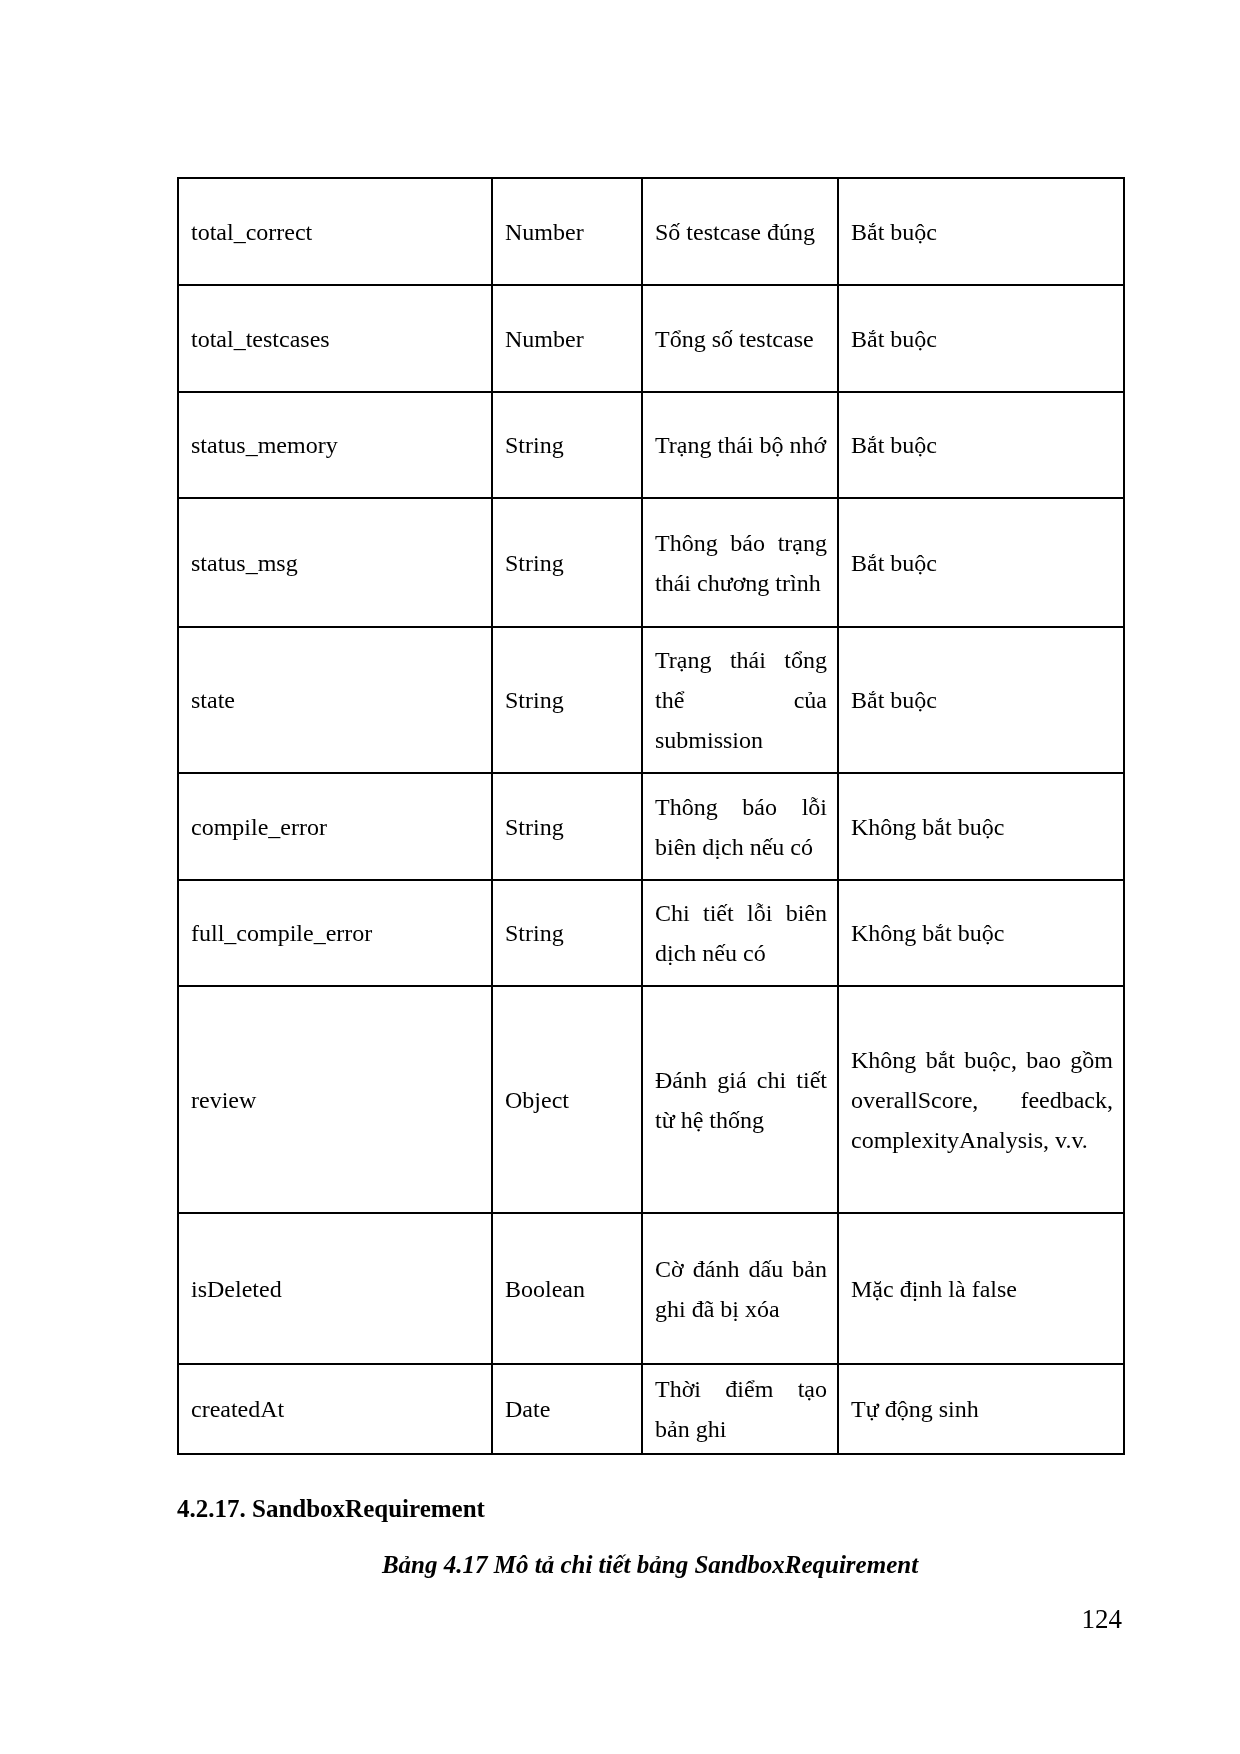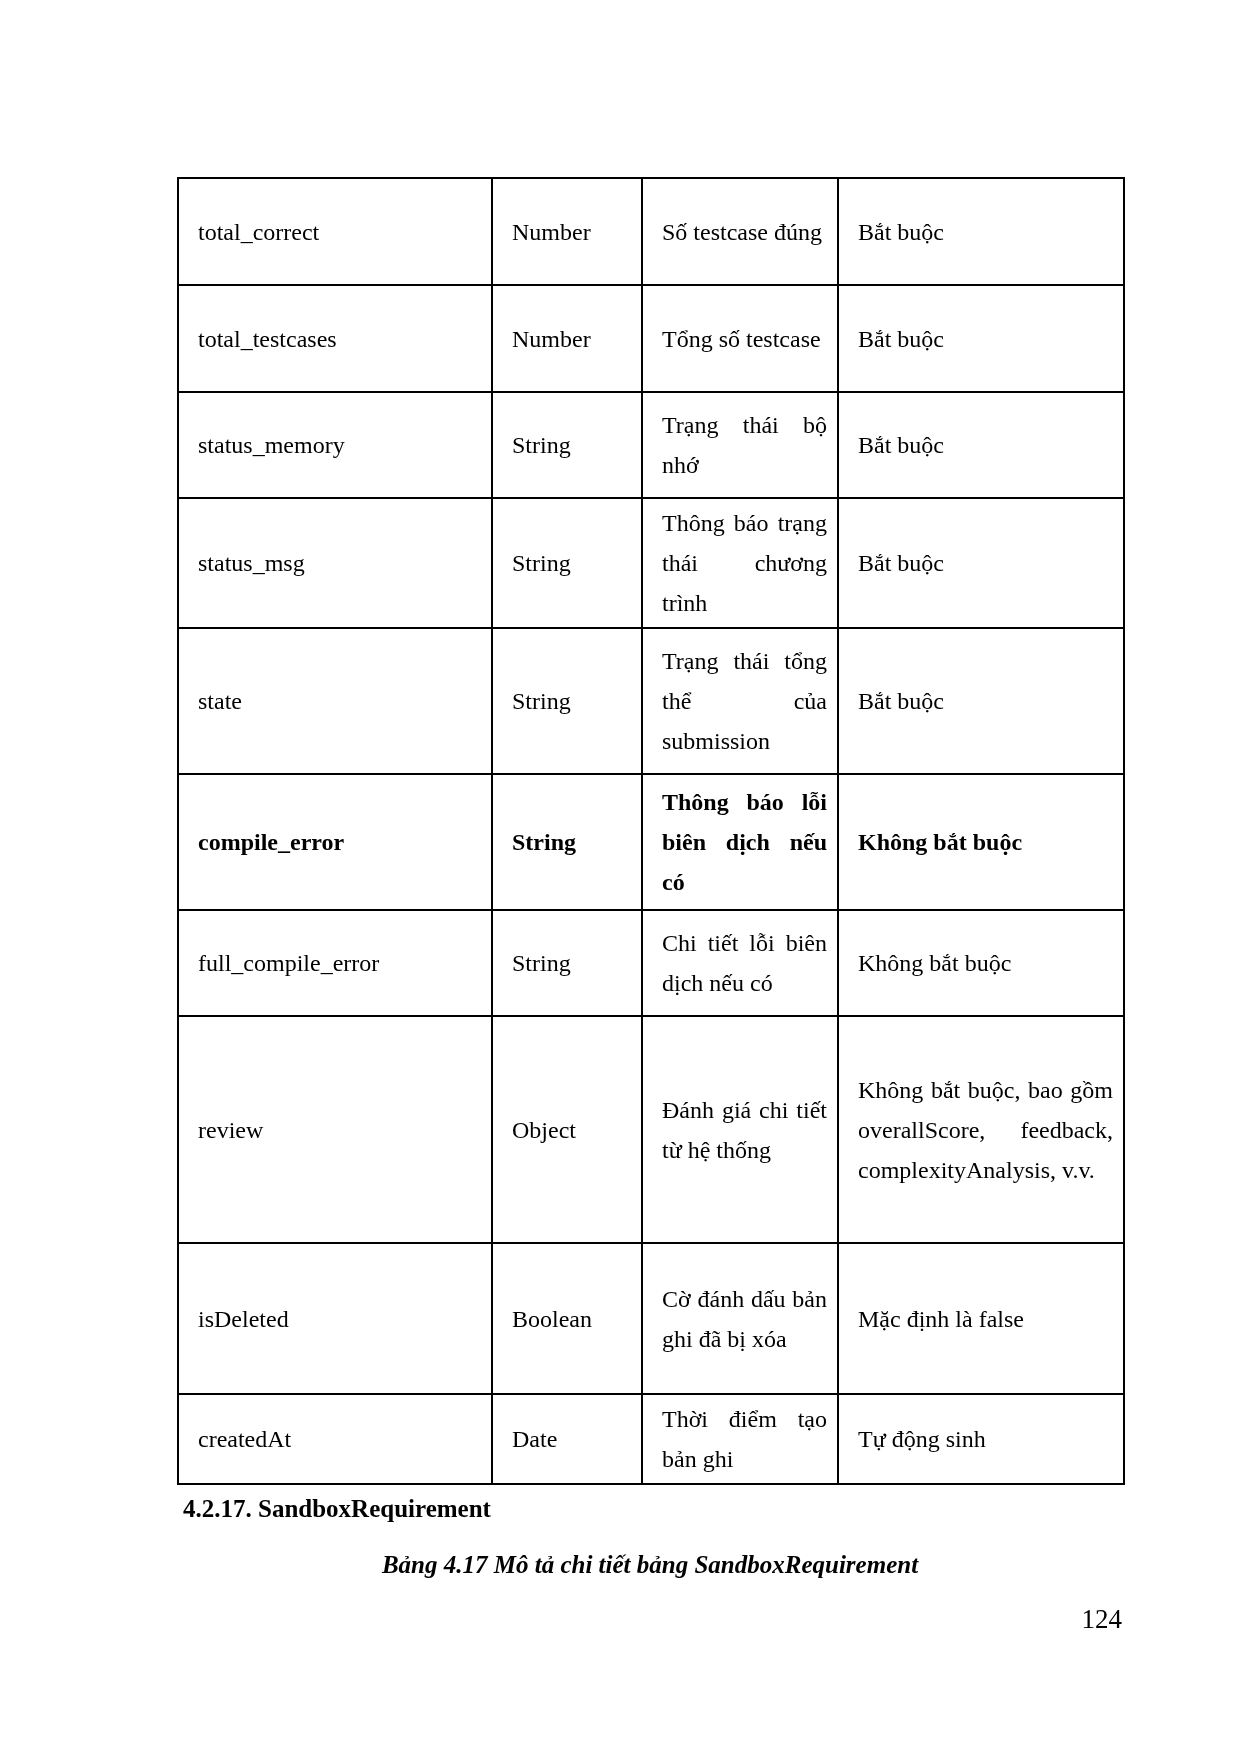--- a/index.html
+++ b/index.html
@@ -8,28 +8,28 @@
     font-family: "Liberation Serif", "DejaVu Serif", serif; color: #000;
   }
   .page { position: absolute; left: 0; top: 0; width: 1240px; height: 1754px; }
   table.schema {
     position: absolute; left: 177px; top: 177px; width: 946px;
     border-collapse: collapse; table-layout: fixed;
     font-size: 24px; line-height: 40px;
   }
   table.schema td {
     border: 2px solid #000; vertical-align: middle;
-    padding: 4px 10px 4px 19px; box-sizing: border-box;
+    padding: 4px 10px 4px 12px; box-sizing: border-box;
   }
   table.schema td.desc { text-align: justify; text-align-last: auto; }
   table.schema td.note { text-align: justify; }
   col.c1 { width: 314px; } col.c2 { width: 150px; } col.c3 { width: 196px; } col.c4 { width: 286px; }
   .section-heading {
     position: absolute; left: 177px; top: 1492px;
-    font-size: 25px; font-weight: bold; line-height: 34px; margin-left: 6px;
+    font-size: 25px; font-weight: bold; line-height: 34px;
   }
   .caption {
     position: absolute; left: 0; width: 1300px; top: 1548px; text-align: center;
     font-size: 25px; font-style: italic; font-weight: bold; line-height: 34px;
   }
   .page-number {
     position: absolute; right: 118px; top: 1602px;
     font-size: 27px; line-height: 34px;
   }
 </style>
@@ -69,21 +69,21 @@
           <td>String</td>
           <td class="desc">Thông báo trạng thái chương trình</td>
           <td class="note">Bắt buộc</td>
         </tr>
         <tr style="height: 146px;">
           <td>state</td>
           <td>String</td>
           <td class="desc">Trạng thái tổng thể của submission</td>
           <td class="note">Bắt buộc</td>
         </tr>
-        <tr style="height: 136px; font-weight: bold;">
+        <tr style="height: 107px;">
           <td>compile_error</td>
           <td>String</td>
           <td class="desc">Thông báo lỗi biên dịch nếu có</td>
           <td class="note">Không bắt buộc</td>
         </tr>
         <tr style="height: 106px;">
           <td>full_compile_error</td>
           <td>String</td>
           <td class="desc">Chi tiết lỗi biên dịch nếu có</td>
           <td class="note">Không bắt buộc</td>

